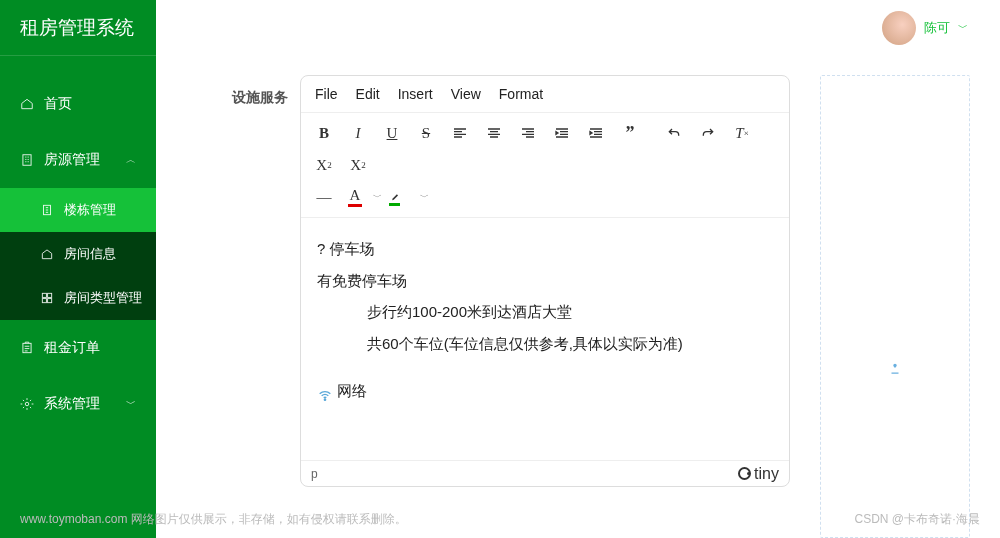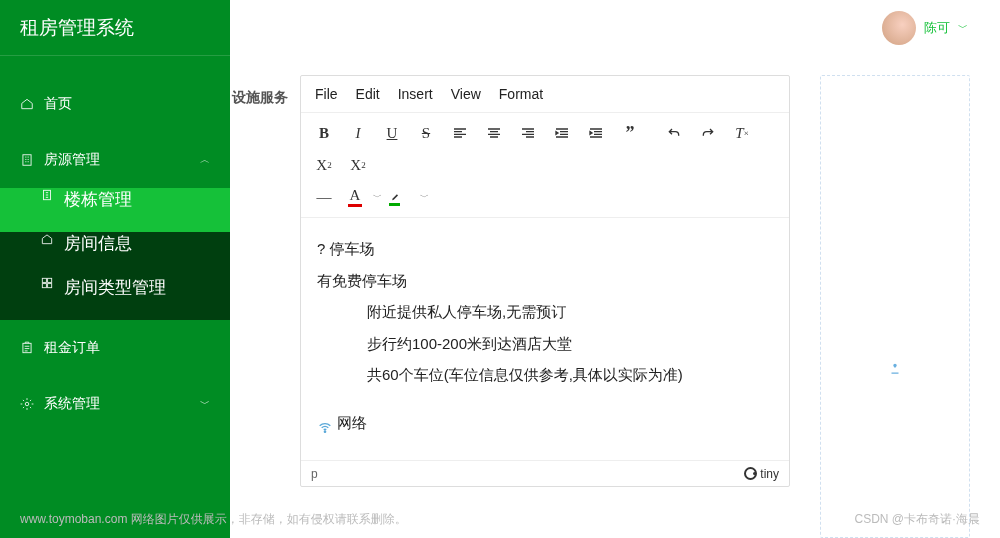--- a/index.html
+++ b/index.html
@@ -1,59 +1,59 @@
 <!DOCTYPE html>
 <html><head>
 <meta charset="utf-8">
 <style>
   * { box-sizing: border-box; margin: 0; padding: 0; }
   body { font-family: -apple-system, BlinkMacSystemFont, "Segoe UI", "Microsoft YaHei", sans-serif; font-size: 14px; background: #fff; width: 1000px; height: 538px; overflow: hidden; position: relative; }
-  .sidebar { position: absolute; left: 0; top: 0; width: 230px; height: 538px; background: #008c23; background: linear-gradient(#008c23, #008c23); color: #fff; }
+  .sidebar { position: absolute; left: 0; top: 0; width: 156px; height: 538px; background: #008c23; background: linear-gradient(#008c23, #008c23); color: #fff; }
   .app-title { height: 55px; display: flex; align-items: center; padding-left: 20px; font-size: 19px; font-weight: 500; }
   .side-divider { height: 1px; background: rgba(255,255,255,0.15); }
   .nav { padding-top: 20px; }
   .nav-item { display: flex; align-items: center; height: 56px; padding-left: 20px; cursor: pointer; gap: 10px; font-size: 14px; position: relative; }
-  .nav-sub { display: flex; align-items: flex-start; height: 44px; padding-left: 40px; cursor: pointer; gap: 10px; font-size: 17px; }
+  .nav-sub { display: flex; align-items: center; height: 44px; padding-left: 40px; cursor: pointer; gap: 10px; font-size: 13px; }
   .nav-sub.active { background: #15c139; }
   .sub-group { background: #003f0f; }
   .arrow { position: absolute; right: 20px; font-size: 10px; opacity: 0.8; }
   .ico { width: 14px; height: 14px; display: inline-flex; align-items: center; justify-content: center; opacity: 0.9; }
   
   .header { position: absolute; right: 12px; top: 0; height: 55px; display: flex; align-items: center; justify-content: flex-end; padding-right: 20px; gap: 8px; }
   .avatar { width: 34px; height: 34px; border-radius: 50%; background: radial-gradient(circle at 60% 40%, #f8d0c0, #d0a080); background-size: cover; }
   .username { color: #15c139; font-size: 13px; cursor: pointer; }
   .caret { color: #15c139; font-size: 10px; }
   
   .main { position: absolute; left: 190px; top: 55px; right: 0; bottom: 0; padding: 20px 30px 0 30px; display: flex; gap: 30px; }
   .left-panel { flex: 1; display: flex; }
   .right-panel { width: 150px; border: 1px dashed #d0e0f0; border-radius: 2px; position: relative; }
   .right-panel .dot { position: absolute; left: 50%; top: 286px; transform: translateX(-50%); width: 14px; height: 14px; border-radius: 50%; display: flex; align-items: center; justify-content: center; color: #3aa0e0; font-size: 10px; }
   
   .field-label { width: 80px; text-align: right; color: #555; padding-top: 14px; padding-right: 12px; font-size: 14px; font-weight: bold; }
-  .editor { flex: 1; border: 1px solid #ddd; border-radius: 2px; height: 412px; display: flex; flex-direction: column; position: relative;}
+  .editor { flex: 1; border: 1px solid #ddd; border-radius: 8px; height: 412px; display: flex; flex-direction: column; position: relative;}
   .menubar { display: flex; gap: 18px; padding: 10px 14px; font-size: 14px; color: #222; }
   .menubar span { cursor: pointer; }
   .toolbar-wrap { border-top: 1px solid #eee; border-bottom: 1px solid #eee; padding: 6px 8px; }
   .toolbar-row { display: flex; gap: 4px; align-items: center; flex-wrap: wrap; }
   .tb-btn { width: 30px; height: 28px; display: inline-flex; align-items: center; justify-content: center; cursor: pointer; border-radius: 3px; color: #333; font-family: 'Times New Roman', serif; font-size: 15px; }
   .tb-btn svg { width: 16px; height: 16px; }
   .tb-btn .sub { font-size: 9px; }
   .tb-sep { display:inline-block; width:6px; }
   .drop-caret { font-size: 9px; color: #555; margin-left: -2px; cursor:pointer; padding:6px 4px;}
   
   .content { flex: 1; overflow-y: auto; padding: 12px 16px; font-size: 15px; color: #222; position: relative; }
   .content::-webkit-scrollbar { width: 12px; }
   .content::-webkit-scrollbar-track { background: #f5f5f5; }
   .content::-webkit-scrollbar-thumb { background: #c0c0c0; border-radius: 6px; }
   .content p, .content li { margin: 6px 0; line-height: 1.7; }
   .content .bold { font-weight: 400; }
   .content .indent { padding-left: 50px; }
   .content .sec-icon { width: 16px; height: 14px; display:inline-block; vertical-align: middle; margin-right: 4px;}
   .statusbar { height: 26px; border-top: 1px solid #eee; display: flex; align-items: center; justify-content: space-between; padding: 0 10px; font-size: 12px; color: #666; }
-  .tiny { display: flex; align-items: center; gap: 3px; font-weight: 500; color: #333; font-size:12px;}
+  .tiny { display: flex; align-items: center; gap: 3px; font-weight: 500; color: #333; font-size:16px;}
   .tiny-logo { width: 13px; height: 13px; border-radius: 50%; border: 2px solid #333; position:relative; display:inline-block; }
   .tiny-logo::after { content:''; position:absolute; width:3px; height:3px; border-radius:50%; background:#333; top:3px; right:-1px;}
   
   .footer-wm { position: absolute; bottom: 10px; left: 20px; color: #bbb; font-size: 12px; margin-top: 16px; }
   .footer-credit { position: absolute; bottom: 10px; right: 20px; color: #bbb; font-size: 12px; }
 </style>
 </head>
 <body>
 
 <div class="sidebar">
@@ -216,21 +216,20 @@
                 <path d="M4 18l3-1 8-8-2-2-8 8z"></path>
               </svg>
               <span style="position:relative;top:7px;left:-14px;display:inline-block;width:14px;height:3px;background:#0a0;"></span>
             </span>
           <span class="drop-caret">﹀</span>
         </div>
       </div>
       <div class="content">
         <p>? 停车场</p>
         <p class="bold">有免费停车场</p>
-        <p class="indent">附近提供私人停车场,无需预订</p>
         <p class="indent">步行约100-200米到达酒店大堂</p>
         <p class="indent">共60个车位(车位信息仅供参考,具体以实际为准)</p>
         <p style="height:10px;"></p>
         <p><span class="sec-icon"><svg viewBox="0 0 24 24" fill="none" stroke="#5aa8d8" stroke-width="2">
                 <path d="M4 10a12 12 0 0116 0M7 13a8 8 0 0110 0M10 16a4 4 0 014 0"></path>
                 <circle cx="12" cy="19" r="1" fill="#5aa8d8"></circle>
               </svg></span><span>网络</span></p>
 
       </div>
       <div class="statusbar">

